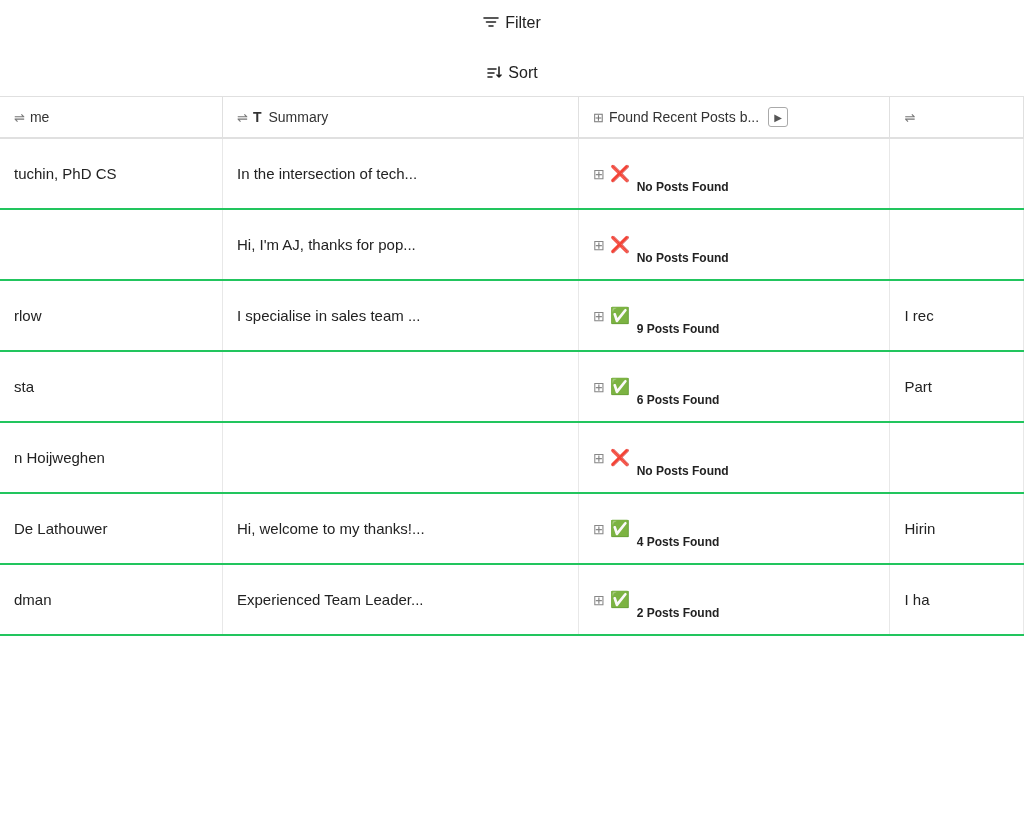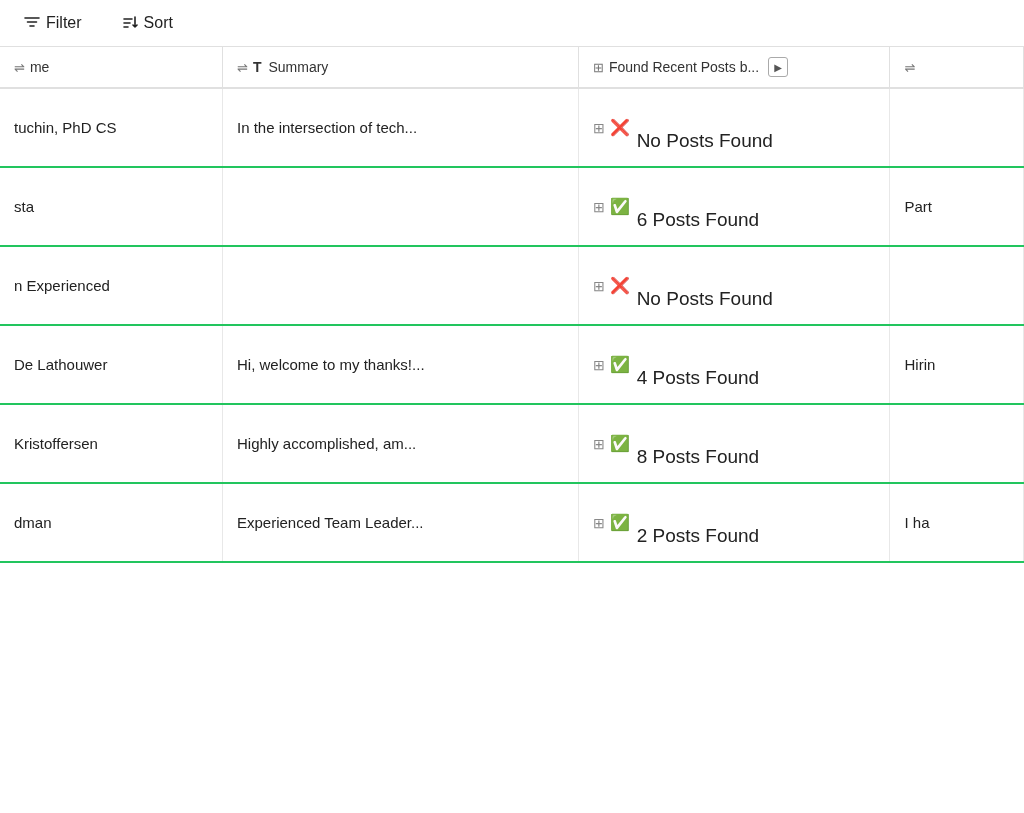--- a/index.html
+++ b/index.html
@@ -10,20 +10,21 @@
       color: #111;
     }
 
     .toolbar {
       display: flex;
       align-items: center;
       gap: 24px;
       padding: 10px 16px;
       border-bottom: 1px solid #e0e0e0;
       background: #fff;
+      flex-direction: column;
     }
 
     .toolbar-btn {
       display: flex;
       align-items: center;
       gap: 6px;
       font-size: 16px;
       font-weight: 500;
       color: #222;
       cursor: pointer;
@@ -94,22 +95,22 @@
       font-size: 14px;
       flex-shrink: 0;
     }
 
     .status-icon {
       font-size: 16px;
       flex-shrink: 0;
     }
 
     .posts-text {
-      font-size: 19px;
-      font-weight: 400;
+      font-size: 12px;
+      font-weight: 700;
       margin-top: 27px;
     }
 
     .play-btn {
       display: inline-flex;
       align-items: center;
       justify-content: center;
       width: 20px;
       height: 20px;
       border: 1.5px solid #aaa;
@@ -175,33 +176,57 @@
           <td class="col-posts">
             <div class="posts-cell">
               <span class="grid-icon">⊞</span>
               <span class="status-icon">❌</span>
               <span class="posts-text">No Posts Found</span>
             </div>
           </td>
           <td class="col-extra"></td>
         </tr>
         <tr>
+          <td class="col-name"></td>
+          <td class="col-summary">Hi, I'm AJ, thanks for pop...</td>
+          <td class="col-posts">
+            <div class="posts-cell">
+              <span class="grid-icon">⊞</span>
+              <span class="status-icon">❌</span>
+              <span class="posts-text">No Posts Found</span>
+            </div>
+          </td>
+          <td class="col-extra"></td>
+        </tr>
+        <tr>
+          <td class="col-name">rlow</td>
+          <td class="col-summary">I specialise in sales team ...</td>
+          <td class="col-posts">
+            <div class="posts-cell">
+              <span class="grid-icon">⊞</span>
+              <span class="status-icon">✅</span>
+              <span class="posts-text">9 Posts Found</span>
+            </div>
+          </td>
+          <td class="col-extra">I rec</td>
+        </tr>
+        <tr>
           <td class="col-name">sta</td>
           <td class="col-summary"></td>
           <td class="col-posts">
             <div class="posts-cell">
               <span class="grid-icon">⊞</span>
               <span class="status-icon">✅</span>
               <span class="posts-text">6 Posts Found</span>
             </div>
           </td>
           <td class="col-extra">Part</td>
         </tr>
         <tr>
-          <td class="col-name">n Experienced</td>
+          <td class="col-name">n Hoijweghen</td>
           <td class="col-summary"></td>
           <td class="col-posts">
             <div class="posts-cell">
               <span class="grid-icon">⊞</span>
               <span class="status-icon">❌</span>
               <span class="posts-text">No Posts Found</span>
             </div>
           </td>
           <td class="col-extra"></td>
         </tr>
@@ -209,32 +234,20 @@
           <td class="col-name">De Lathouwer</td>
           <td class="col-summary">Hi, welcome to my thanks!...</td>
           <td class="col-posts">
             <div class="posts-cell">
               <span class="grid-icon">⊞</span>
               <span class="status-icon">✅</span>
               <span class="posts-text">4 Posts Found</span>
             </div>
           </td>
           <td class="col-extra">Hirin</td>
-        </tr>
-        <tr>
-          <td class="col-name">Kristoffersen</td>
-          <td class="col-summary">Highly accomplished, am...</td>
-          <td class="col-posts">
-            <div class="posts-cell">
-              <span class="grid-icon">⊞</span>
-              <span class="status-icon">✅</span>
-              <span class="posts-text">8 Posts Found</span>
-            </div>
-          </td>
-          <td class="col-extra"></td>
         </tr>
         <tr>
           <td class="col-name">dman</td>
           <td class="col-summary">Experienced Team Leader...</td>
           <td class="col-posts">
             <div class="posts-cell">
               <span class="grid-icon">⊞</span>
               <span class="status-icon">✅</span>
               <span class="posts-text">2 Posts Found</span>
             </div>

